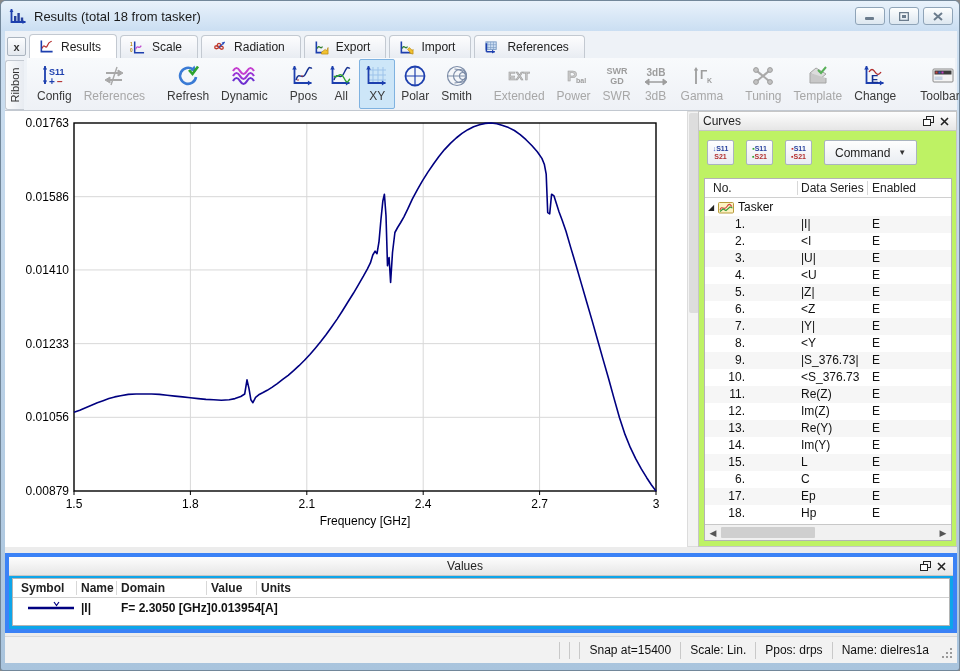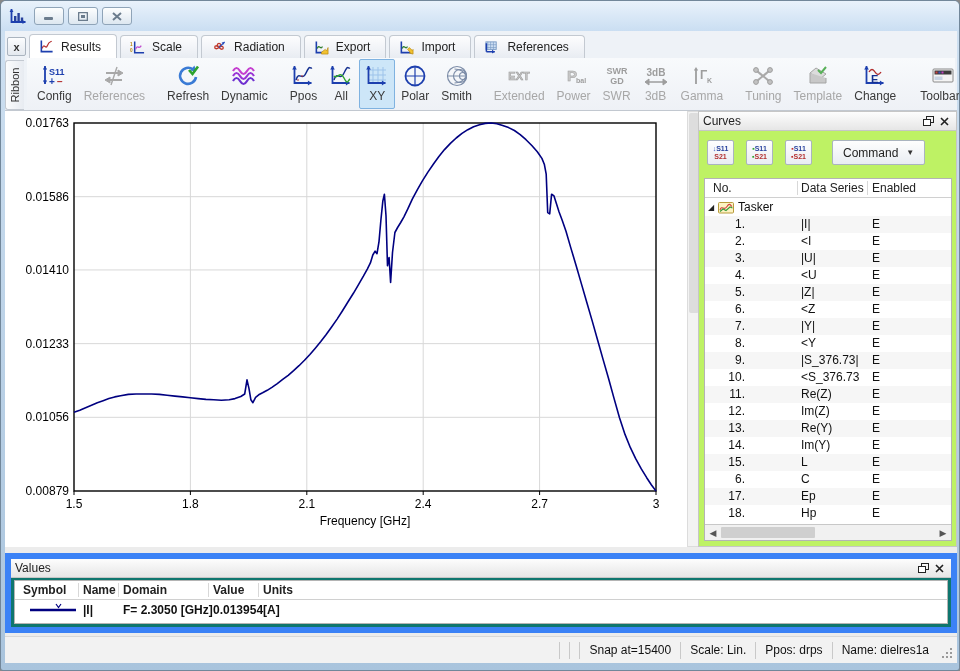--- a/index.html
+++ b/index.html
@@ -69,21 +69,21 @@
   .ct-row .en{position:absolute;left:167px;top:1px;}
   .ct-row .expander{position:absolute;left:3px;top:4px;font-size:8px;color:#222;}
   .ct-row .ticon{position:absolute;left:13px;top:2px;}
   .ct-row .gname{position:absolute;left:33px;top:1px;}
   .hscroll{position:absolute;left:0;right:0;bottom:0;height:16px;background:#f1f1f1;border-top:1px solid #c8c8c8;}
   .hscroll .arr{position:absolute;top:0;width:16px;height:15px;display:flex;align-items:center;justify-content:center;
     font-size:9px;color:#555;}
   .hscroll .arr.left{left:0;} .hscroll .arr.right{right:0;}
   .hscroll .thumb{position:absolute;left:16px;top:2px;width:94px;height:11px;background:#cfcfcf;border-radius:1px;}
   
-  .values{position:absolute;left:0px;top:442px;width:952px;height:80px;background:#0f766e;border:6px solid #3b82f6;}
+  .values{position:absolute;left:0px;top:442px;width:952px;height:80px;background:#0ea5e9;border:4px solid #3b82f6;text-align:center;}
   .values-table{position:absolute;left:3px;top:21px;right:3px;bottom:3px;background:#fff;border:1px solid #b4b4b4;font-weight:bold;}
   .vt-header{height:19px;border-bottom:1px solid #d0d0d0;position:relative;font-size:12px;color:#222;}
   .vt-header span{position:absolute;top:2px;}
   .vt-row{height:20px;position:relative;font-size:12px;color:#111;}
   .vt-row span{position:absolute;top:3px;}
   
   .statusbar{position:absolute;left:4px;top:635px;width:952px;height:27px;background:#f2f2f2;border-top:1px solid #d8d8d8;
     display:flex;align-items:center;justify-content:flex-end;font-size:12px;color:#111;}
   .status-cell{border-left:1px solid #c9c9c9;height:17px;display:flex;align-items:center;padding:0 9px;}
   .status-cell.empty{width:10px;padding:0;}
@@ -98,20 +98,21 @@
   <div class="titlebar">
     <span class="title-icon">
       <svg width="18" height="16" viewBox="0 0 18 16">
         <path d="M2.5 1v13h14" fill="none" stroke="#1d3fae" stroke-width="1.8"></path>
         <path d="M2.5 1l-2 3h4z M16.5 14l-3-2v4z" fill="#1d3fae"></path>
         <rect x="5" y="8" width="2.4" height="5" fill="#27409c"></rect>
         <rect x="8.4" y="5" width="2.4" height="8" fill="#27409c"></rect>
         <rect x="11.8" y="9.5" width="2.4" height="3.5" fill="#27409c"></rect>
       </svg>
     </span>
+    <span class="title-text">Results (total 18 from tasker)</span>
     <span class="win-btns">
       <span class="win-btn">
         <svg width="10" height="8">
             <rect x="0" y="5" width="9" height="3" rx="1" fill="#6b7c8d"></rect>
           </svg>
       </span>
       <span class="win-btn">
         <svg width="10" height="9">
             <rect x="0.5" y="0.5" width="9" height="8" rx="1" fill="none" stroke="#6b7c8d" stroke-width="1.6"></rect>
             <rect x="3" y="3" width="4" height="3" fill="#6b7c8d"></rect>
@@ -483,21 +484,21 @@
             <span style="color:#b32f2f"><i style="font-style:normal;color:#2b50bd"></i>S21</span>
           </div>
           <div class="sbtn">
             <span style="color:#27409c"><i style="font-style:normal;color:#2fa32f">▪</i>S11</span>
             <span style="color:#b32f2f"><i style="font-style:normal;color:#2fa32f">▪</i>S21</span>
           </div>
           <div class="sbtn">
             <span style="color:#27409c"><i style="font-style:normal;color:#c03030">▪</i>S11</span>
             <span style="color:#b32f2f"><i style="font-style:normal;color:#c03030">▪</i>S21</span>
           </div>
-          <div class="cmd-btn" style="margin-left: 8px;">
+          <div class="cmd-btn" style="">
             <span>Command</span>
             <span class="arrow">▼</span>
           </div>
         </div>
       <div class="curves-table">
         <div class="ct-header">
           <span style="left:8px">No.</span>
           <span style="left:96px">Data Series</span>
           <span style="left:167px">Enabled</span>
           <span class="ct-hsep" style="left:92px"></span>

